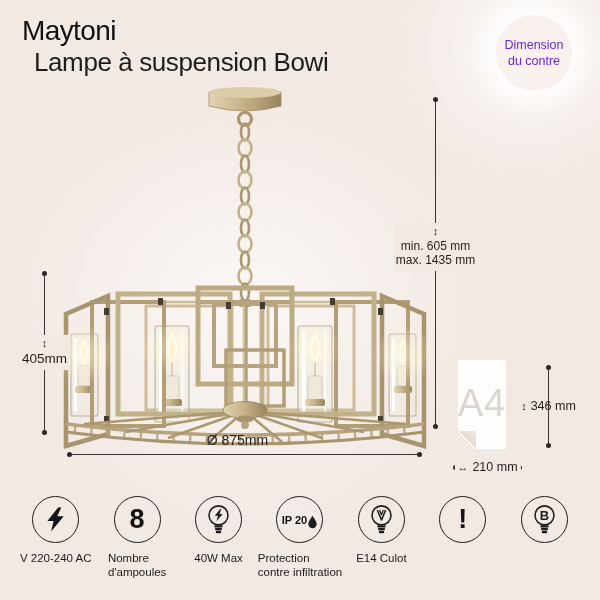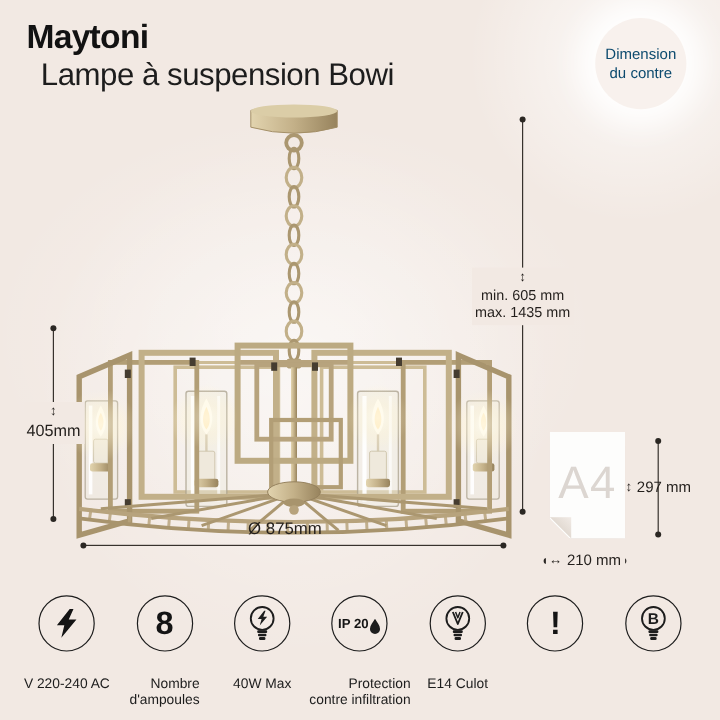--- a/index.html
+++ b/index.html
@@ -5,28 +5,28 @@
   html,body{margin:0;padding:0;background:#d8d2cc;}
   .stage{
     position:relative;width:600px;height:600px;overflow:hidden;
     background:#f2e9e3;
     background-image:radial-gradient(circle at 88% 8%, rgba(255,255,255,.75) 0%, rgba(255,255,255,0) 18%),
                      radial-gradient(circle at 41% 55%, rgba(255,255,255,.45) 0%, rgba(255,255,255,0) 45%);
     font-family:"Liberation Sans", sans-serif;color:#1a1a1a;
   }
   
   .header{position:absolute;left:22px;top:16px;}
-  .brand{margin:0;font-size:28px;font-weight:700;letter-spacing:-.6px;color:#121212;line-height:1.1;}
+  .brand{margin:0;font-size:28px;font-weight:400;letter-spacing:-.6px;color:#121212;line-height:1.1;}
   .product{margin:1px 0 0 12px;font-size:26px;font-weight:300;letter-spacing:-.4px;color:#1d1d1d;line-height:1.15;}
   
   .badge{
     position:absolute;left:496px;top:15px;width:76px;height:76px;border-radius:50%;
     background:#f8f1ed;box-shadow:0 0 26px 14px rgba(255,255,255,.92);
     display:flex;flex-direction:column;align-items:center;justify-content:center;
-    font-size:12.5px;line-height:1.3;color:#0c4a6e;text-align:center;
+    font-size:12.5px;line-height:1.3;color:#6d28d9;text-align:center;
   }
   
   .vdim,.hdim{position:absolute;background:#37322d;}
   .vdim{width:1px;}
   .hdim{height:1px;}
   .dot{position:absolute;width:5px;height:5px;border-radius:50%;background:#2b2723;}
   .vdim .dot-a{top:-2px;left:-2px;}  .vdim .dot-b{bottom:-2px;left:-2px;}
   .hdim .dot-a{left:-2px;top:-2px;}  .hdim .dot-b{right:-2px;top:-2px;}
   .dim-label{
     position:absolute;left:50%;transform:translateX(-50%);
@@ -40,41 +40,41 @@
   .label-405{top:62px;font-size:13.5px;}
   .label-minmax{top:124px;}
   .label-297{top:31px;font-size:12.5px;}
   .label-210{top:-8px;font-size:12.5px;}
   .label-diam{
     position:absolute;left:48%;bottom:7px;transform:translateX(-50%);
     font-size:14px;color:#231f1c;white-space:nowrap;
   }
   
   .paper{
-    position:absolute;left:458px;top:360px;width:63px;height:89px;background:#fdfdfc;
+    position:absolute;left:458px;top:360px;width:48px;height:89px;background:#fdfdfc;
     box-shadow:2px 10px 16px rgba(140,118,100,.22);
     clip-path:polygon(0 0,100% 0,100% 100%,17px 100%,0 calc(100% - 17px));
     display:flex;align-items:center;justify-content:center;
   }
   .paper-label{font-size:38px;font-weight:400;color:#dcd6d1;letter-spacing:1px;margin-top:-2px;}
   .paper-fold{
     position:absolute;left:0;bottom:0;width:18px;height:18px;
     background:linear-gradient(to bottom left,#f1ebe6 0%,#e2dad2 48%,rgba(0,0,0,0) 50%);
   }
   
   .specs{position:absolute;left:0;right:0;top:496px;display:flex;padding:0 15px;}
   .spec{flex:1;display:flex;flex-direction:column;align-items:center;min-width:0;}
   .spec-circle{
     width:47px;height:47px;border-radius:50%;border:1.6px solid #1d1d1d;box-sizing:border-box;
     display:flex;align-items:center;justify-content:center;flex:none;background:transparent;
   }
   .big-glyph{font-size:27px;font-weight:800;color:#141414;line-height:1;}
   .ip-inner{display:flex;flex-direction:row;align-items:center;margin-top:2px;}
   .ip-text{font-size:11px;font-weight:800;letter-spacing:0;color:#141414;line-height:1;}
-  .spec-label{margin-top:20px;text-align:right;font-size:11.5px;line-height:1.25;color:#1c1c1c;}
+  .spec-label{margin-top:8px;text-align:left;font-size:11.5px;line-height:1.25;color:#1c1c1c;}
   .spec-label span{display:block;white-space:nowrap;}
 </style>
 </head>
 <body>
 
 <div class="stage">
 
   <svg style="position:absolute;left:0;top:0;" width="600" height="600" viewBox="0 0 600 600">
     <defs>
       <linearGradient id="brassV" x1="0" y1="0" x2="1" y2="0">
@@ -257,21 +257,21 @@
   <div class="paper">
     <span class="paper-label">A4</span>
     <span class="paper-fold"></span>
   </div>
 
   <div class="vdim" style="left:548px;top:367px;height:79px;">
     <span class="dot dot-a"></span>
     <span class="dot dot-b"></span>
     <div class="dim-label row no-bg label-297">
       <span class="arrow" style="margin:0;">↕</span>
-      <span>297 mm</span>
+      <span>346 mm</span>
     </div>
   </div>
 
   <div class="hdim" style="left:455px;top:467px;width:65px;">
     <span class="dot dot-a"></span>
     <span class="dot dot-b"></span>
     <div class="dim-label row label-210">
       <span class="arrow" style="margin:0;">↔</span>
       <span>210 mm</span>
     </div>

